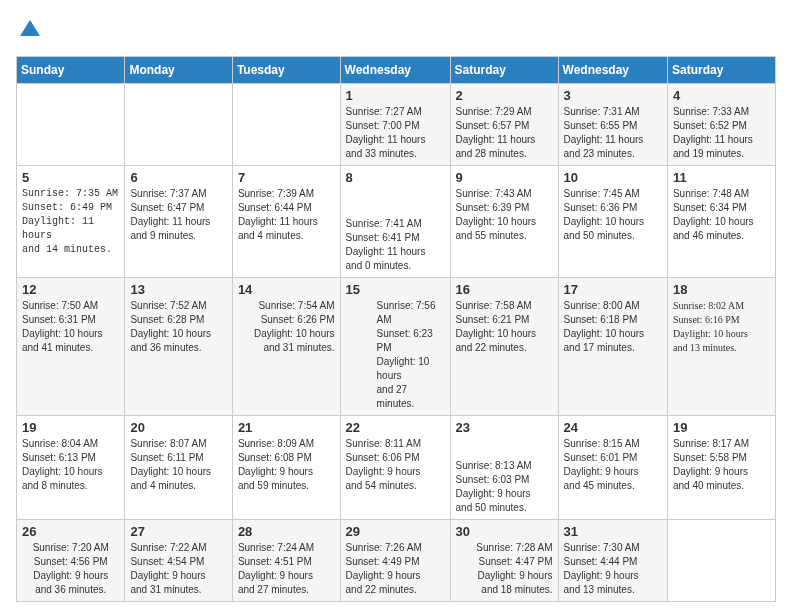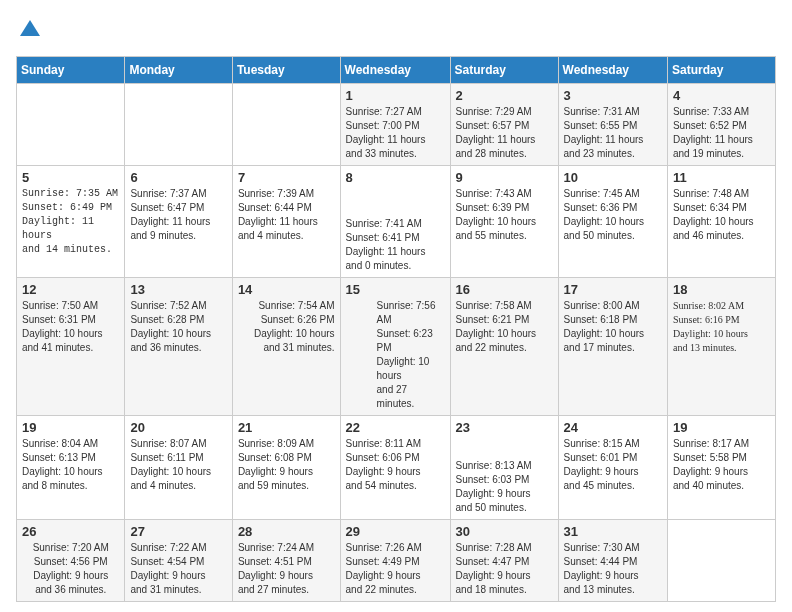--- a/index.html
+++ b/index.html
@@ -327,21 +327,21 @@
         </td>
         <td>
           <span class="day-number">29</span>
           <div class="day-info" style="white-space: pre-line;">Sunrise: 7:26 AM
 Sunset: 4:49 PM
 Daylight: 9 hours
 and 22 minutes.</div>
         </td>
         <td>
           <span class="day-number">30</span>
-          <div class="day-info" style="white-space: pre-line;">Sunrise: 7:28 AM
+          <div class="day-info" style="white-space: pre-line; text-align: right;">Sunrise: 7:28 AM
 Sunset: 4:47 PM
 Daylight: 9 hours
 and 18 minutes.</div>
         </td>
         <td>
           <span class="day-number">31</span>
           <div class="day-info" style="white-space: pre-line;">Sunrise: 7:30 AM
 Sunset: 4:44 PM
 Daylight: 9 hours
 and 13 minutes.</div>

